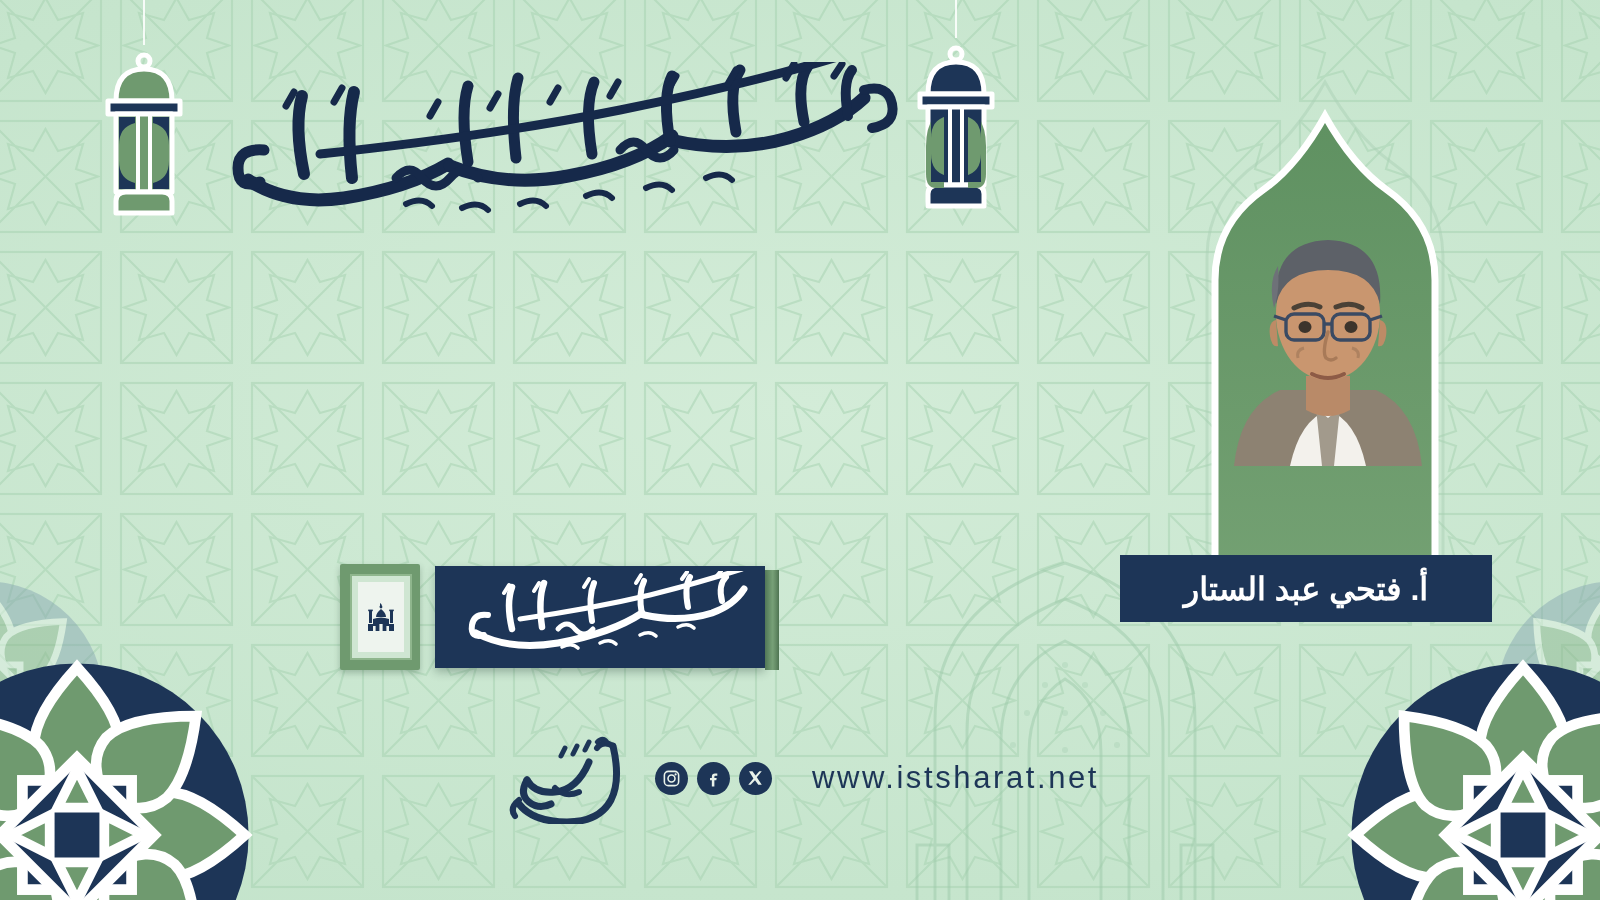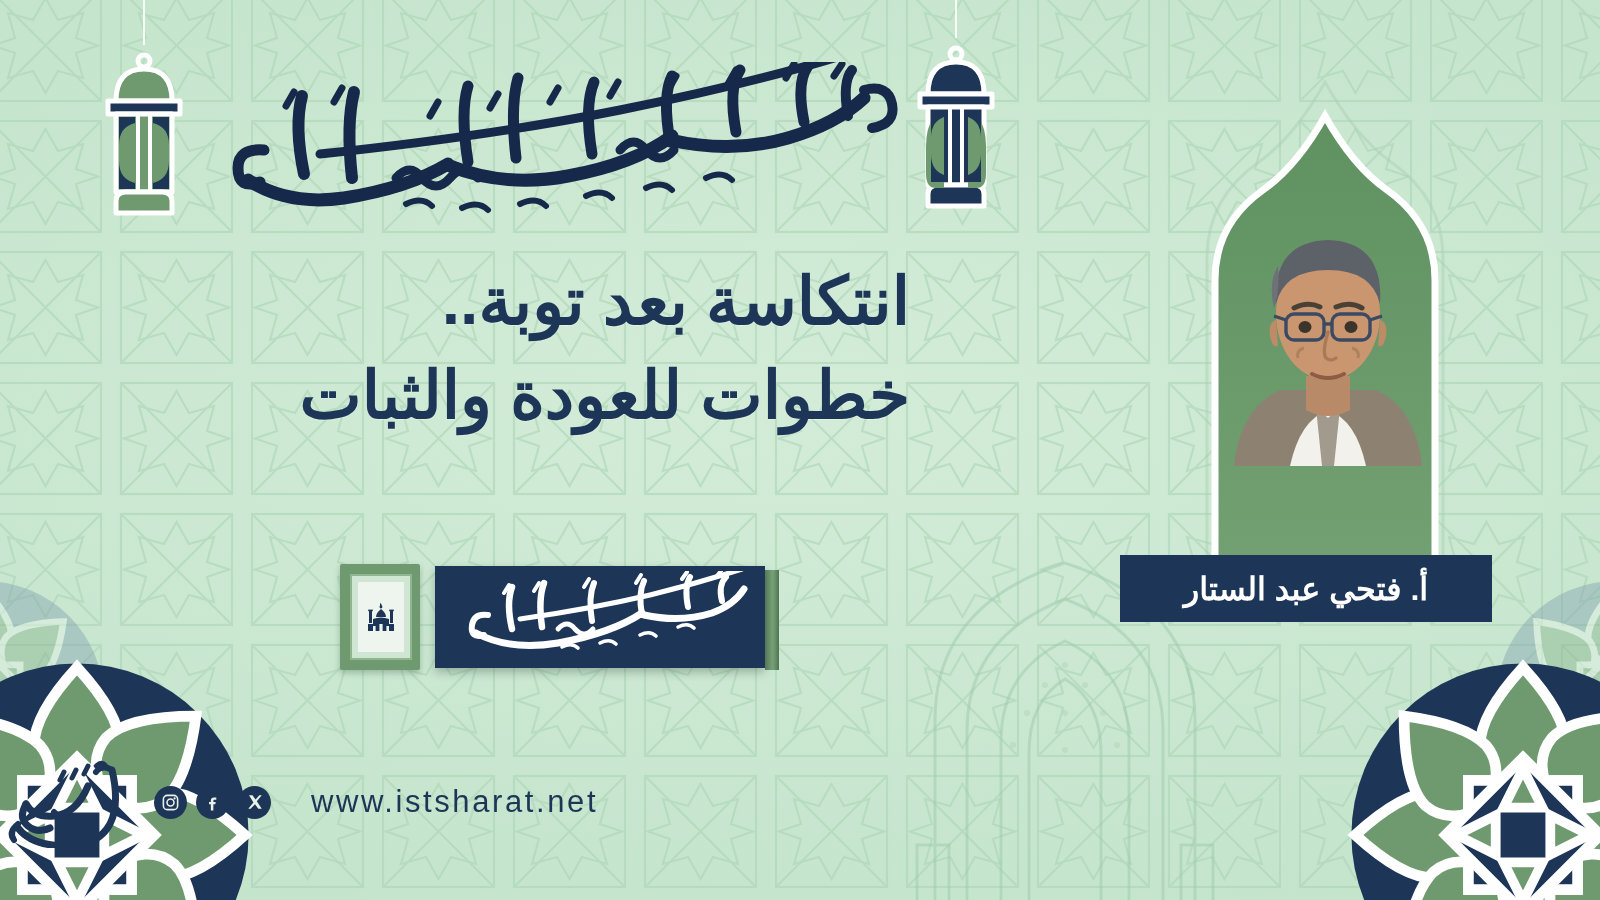--- a/index.html
+++ b/index.html
@@ -141,23 +141,23 @@
   }
   #speaker-nameplate span{
     color:#ffffff;
     font-size:32px;
     font-weight:bold;
     letter-spacing:.5px;
   }
 
   
   #footer{
-    position:absolute; left:0; top:752px;
+    position:absolute; left:0; top:728px;
     width:1600px; height:100px;
-    display:flex; align-items:center; 
+    display:flex; align-items:center; justify-content:center;
     gap:26px;
   }
   #footer-logo{ width:128px; height:92px; }
   .social-row{ display:flex; align-items:center; gap:9px; }
   .social-icon{
     width:33px; height:33px;
     border-radius:50%;
     background:#1d3557;
     display:flex; align-items:center; justify-content:center;
   }
@@ -397,24 +397,20 @@
         <path d="M19 144 h16 v-6 q-16 -4 -16 -22 z"></path>
         <path d="M69 144 h-16 v-6 q16 -4 16 -22 z"></path>
       </g>
       <g stroke="#ffffff" stroke-width="4" fill="none">
         <line x1="38" y1="69" x2="38" y2="147"></line>
         <line x1="50" y1="69" x2="50" y2="147"></line>
       </g>
     </svg>
   </div>
 
-  <div class="titles">
-    <div class="title-line">انتكاسة بعد توبة..</div>
-    <div class="title-line">خطوات للعودة والثبات</div>
-  </div>
 
   <div id="program-banner">
     <div class="banner-edge"></div>
     <div class="banner-plate-outer"></div>
     <div class="banner-plate-mid"></div>
     <div class="banner-plate-inner">
       <svg width="34" height="34" viewBox="0 0 34 34" aria-hidden="true">
         <g fill="#1d3557">
           <path d="M16 3 q3 2 1 4 q-2 1 -1 -1"></path>
           <circle cx="17" cy="7" r="1.4"></circle>

